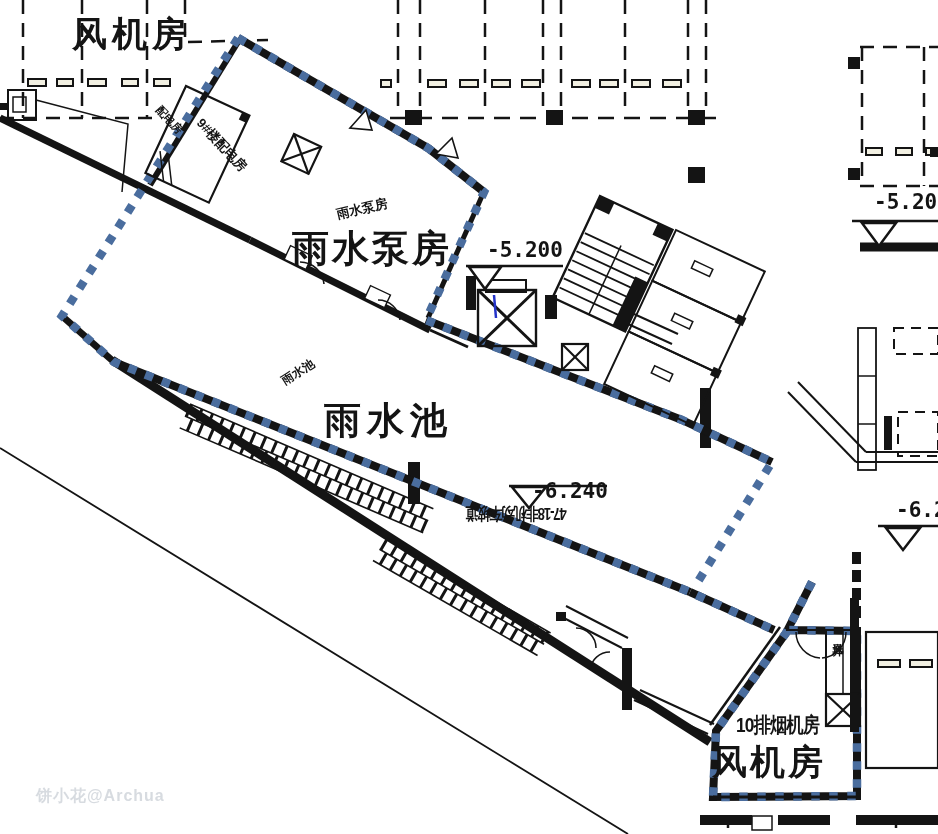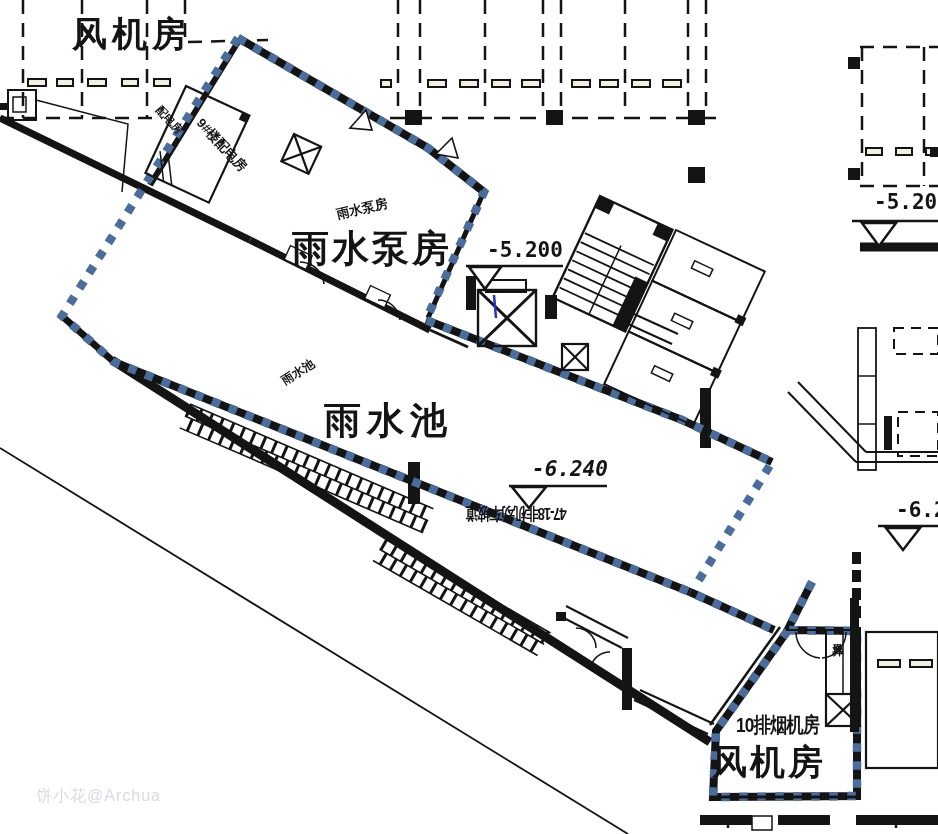--- a/index.html
+++ b/index.html
@@ -4,21 +4,21 @@
 <style>
   html,body{margin:0;padding:0;background:#fbfbfc;}
   .canvas{position:relative;width:938px;height:834px;background:#ffffff;overflow:hidden;
           font-family:"Liberation Sans","DejaVu Sans",sans-serif;}
   svg{position:absolute;left:0;top:0;}
   .lbl{position:absolute;color:#141414;font-weight:700;white-space:nowrap;line-height:1;}
   .big{font-size:35px;letter-spacing:5px;}
   .small{font-size:13px;letter-spacing:0;}
   .elev{font-size:21px;font-weight:700;letter-spacing:0px;font-family:"DejaVu Sans Mono","Liberation Mono",monospace;}
   .vert{writing-mode:vertical-rl;text-orientation:upright;font-size:11px;letter-spacing:1px;}
-  .wm{position:absolute;left:36px;top:786px;font-size:16px;font-weight:400;
+  .wm{position:absolute;left:36px;top:786px;font-size:16px;font-weight:700;
       color:rgba(176,183,194,0.5);letter-spacing:1px;}
 </style>
 </head>
 <body>
 
 <div class="canvas">
 
 <svg width="938" height="834" viewBox="0 0 938 834">
 
   <g stroke="#141414" stroke-width="2.5" fill="none">
@@ -291,19 +291,19 @@
 <div class="lbl small" style="left:204px;top:116px;transform:rotate(47deg);transform-origin:left top;font-size:13px;">9#楼配电房</div>
 
 <div class="lbl" style="left:452px;top:505px;font-size:17px;letter-spacing:-1.5px;transform:rotate(180deg) scaleX(0.78);">47-18非机动车坡道</div>
 
 <div class="lbl" style="left:736px;top:714px;font-size:21px;letter-spacing:-1px;transform:scaleX(0.82);transform-origin:left top;">10排烟机房</div>
 <div class="lbl big" style="left:712px;top:744px;letter-spacing:3px;">风机房</div>
 
 <div class="lbl vert" style="left:832px;top:634px;">送风井</div>
 
 <div class="lbl elev" style="left:487px;top:240px;">-5.200</div>
-<div class="lbl elev" style="left:532px;top:459px;font-style:italic;">-6.240</div>
+<div class="lbl elev" style="left:532px;top:481px;">-6.240</div>
 <div class="lbl elev" style="left:874px;top:192px;text-align:right;">-5.20</div>
 <div class="lbl elev" style="left:896px;top:500px;">-6.2</div>
 
 <div class="wm">饼小花@Archua</div>
 
 </div>
 
 </body></html>

